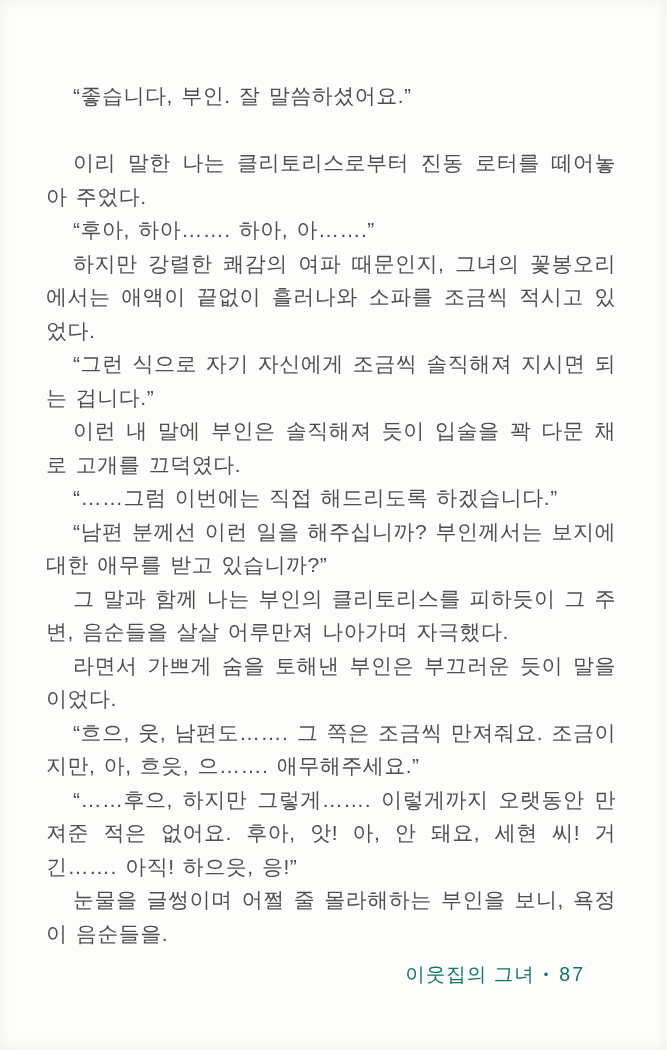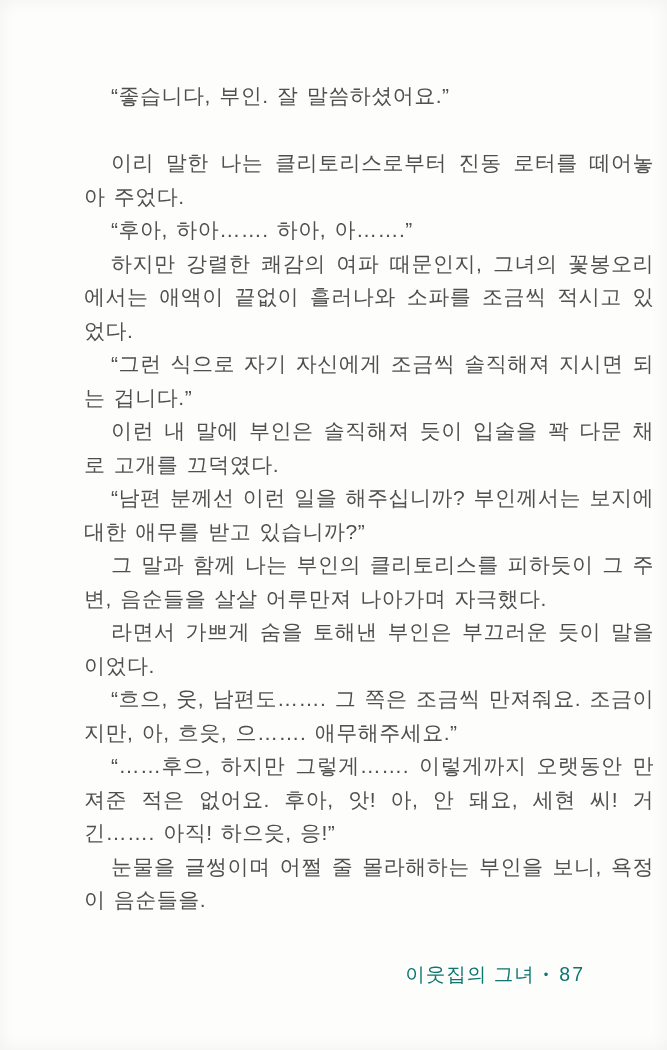--- a/index.html
+++ b/index.html
@@ -60,27 +60,28 @@
     vertical-align: 2px;
   }
   .footer .num {
     letter-spacing: 2px;
   }
 </style>
 </head>
 <body>
 
 <div class="page" style="background: rgb(253, 253, 252);">
-  <div class="body-text" style="color: rgb(79, 79, 79); margin-left: 38px;">
+  <div class="body-text" style="color: rgb(79, 79, 79);">
       <p class="para blank-after">“좋습니다, 부인. 잘 말씀하셨어요.”</p>
       <p class="para">이리 말한 나는 클리토리스로부터 진동 로터를 떼어놓아 주었다.</p>
       <p class="para">“후아, 하아……. 하아, 아…….”</p>
       <p class="para">하지만 강렬한 쾌감의 여파 때문인지, 그녀의 꽃봉오리에서는 애액이 끝없이 흘러나와 소파를 조금씩 적시고 있었다.</p>
       <p class="para">“그런 식으로 자기 자신에게 조금씩 솔직해져 지시면 되는 겁니다.”</p>
       <p class="para">이런 내 말에 부인은 솔직해져 듯이 입술을 꽉 다문 채로 고개를 끄덕였다.</p>
+      <p class="para">“……그럼 이번에는 직접 해드리도록 하겠습니다.”</p>
       <p class="para">“남편 분께선 이런 일을 해주십니까? 부인께서는 보지에 대한 애무를 받고 있습니까?”</p>
       <p class="para">그 말과 함께 나는 부인의 클리토리스를 피하듯이 그 주변, 음순들을 살살 어루만져 나아가며 자극했다.</p>
       <p class="para">라면서 가쁘게 숨을 토해낸 부인은 부끄러운 듯이 말을 이었다.</p>
       <p class="para">“흐으, 웃, 남편도……. 그 쪽은 조금씩 만져줘요. 조금이지만, 아, 흐읏, 으……. 애무해주세요.”</p>
       <p class="para">“……후으, 하지만 그렇게……. 이렇게까지 오랫동안 만져준 적은 없어요. 후아, 앗! 아, 안 돼요, 세현 씨! 거긴……. 아직! 하으읏, 응!”</p>
       <p class="para">눈물을 글썽이며 어쩔 줄 몰라해하는 부인을 보니, 욕정이 음순들을.</p>
     </div>
   <div class="footer" style="color: #0f766e;">
     <span>이웃집의 그녀</span><span class="sep">•</span><span class="num">87</span>
   </div>

